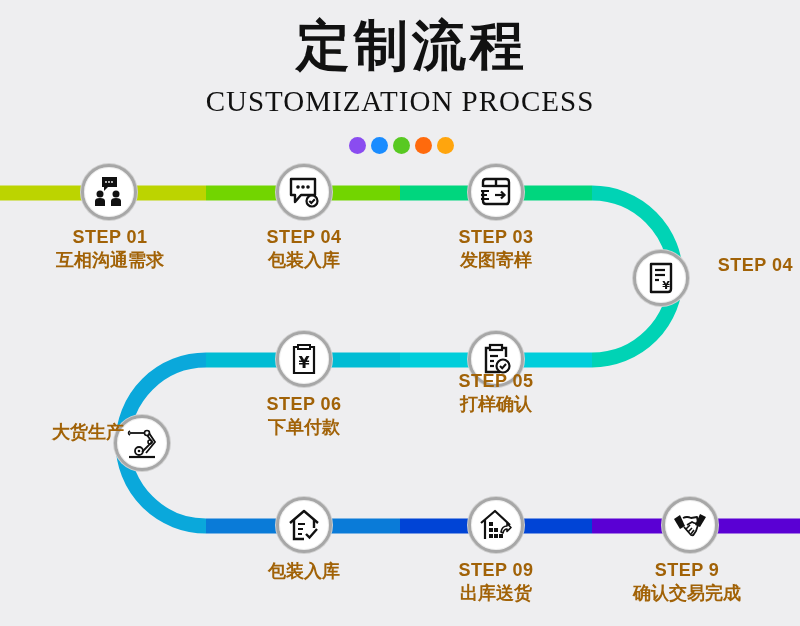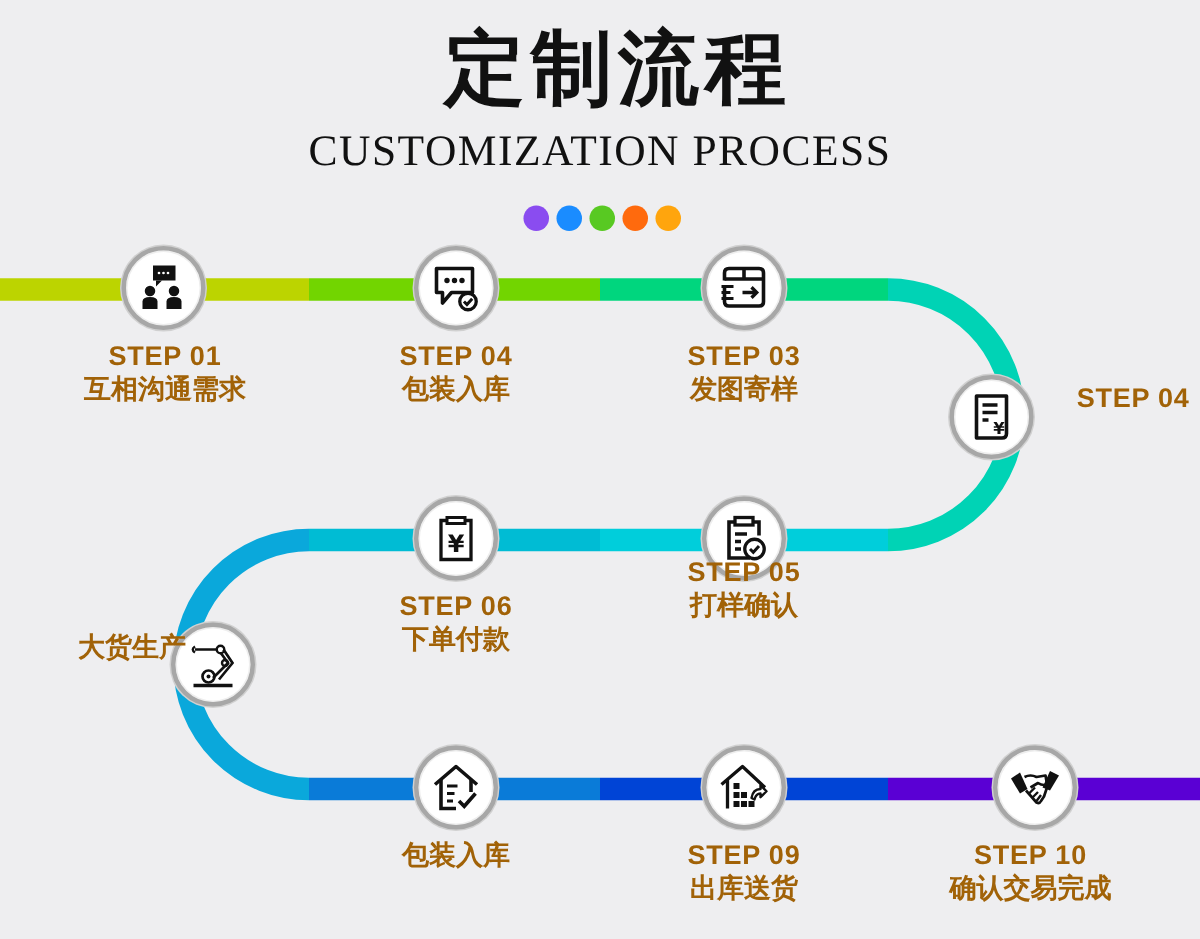--- a/index.html
+++ b/index.html
@@ -189,15 +189,15 @@
 <div class="node" style="left:662px; top:497px;">
   <svg viewBox="0 0 34 34">
     <path d="M1 11 L7 7 L12 18 L7 21 Z" fill="#111"></path>
     <path d="M33 9 L27 6 L22 17 L27 19 Z" fill="#111"></path>
     <path d="M10 10 Q14 8 18 10 L24 9 L25 15 Q22 16 19 14 L14 17" fill="none" stroke="#111" stroke-width="1.8" stroke-linejoin="round"></path>
     <path d="M11 19 L18 27 Q20 28 21 26 L23 23 L25 17" fill="none" stroke="#111" stroke-width="1.8" stroke-linejoin="round"></path>
     <path d="M13 21 L17 17 M15 24 L19 20 M18 26 L21 22" fill="none" stroke="#111" stroke-width="1.6"></path>
   </svg>
 </div>
 <div class="label" style="left:612px; top:559px; width:150px;">
-  <div class="step">STEP 10</div>
+  <div class="step">STEP 9</div>
   <div class="cn">确认交易完成</div>
 </div>
 
 </body></html>

